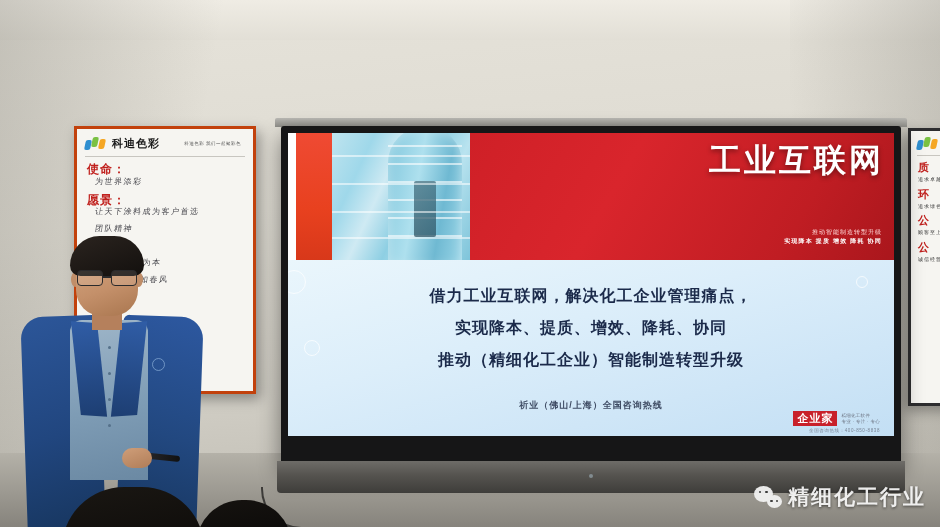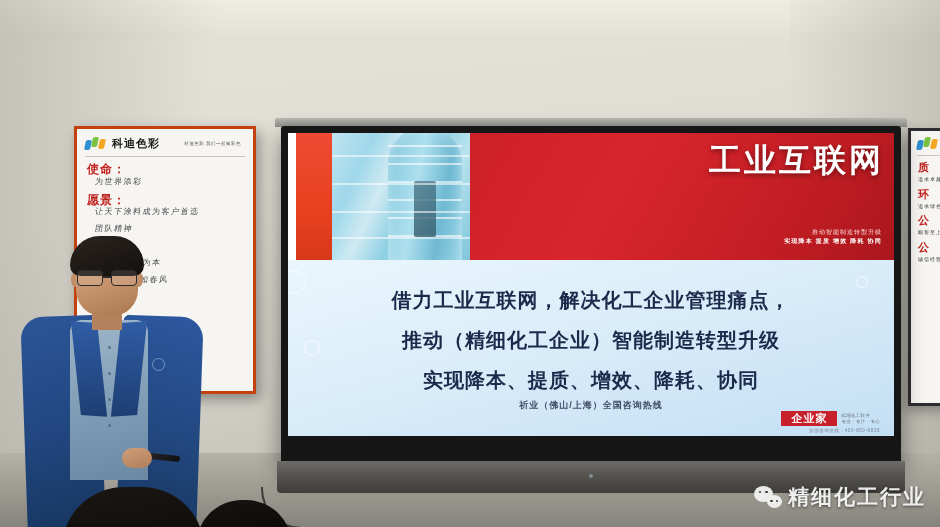--- a/index.html
+++ b/index.html
@@ -160,34 +160,34 @@
     position:absolute;left:0;top:127px;width:100%;height:176px;
     background:linear-gradient(165deg,#eaf6fc 0%,#dceefa 40%,#cfe6f7 72%,#c3dff4 100%);
     overflow:hidden;
   }
   .deco-circle{position:absolute;border:1.5px solid rgba(255,255,255,.7);border-radius:50%;}
   .deco-1{left:16px;top:80px;width:14px;height:14px;}
   .deco-2{left:-6px;top:10px;width:22px;height:22px;}
   .deco-3{right:26px;top:16px;width:10px;height:10px;}
   .body-lines{
     position:absolute;left:0;right:0;top:20px;text-align:center;
-    color:#1b2a4a;font-size:20px;font-weight:bold;line-height:2.0;letter-spacing:1px;
+    color:#1b2a4a;font-size:16px;font-weight:bold;line-height:2.0;letter-spacing:1px;
     font-family:"DejaVu Sans","Liberation Sans",sans-serif;
   }
   .body-lines div{white-space:nowrap;}
   .slide-footer{
     position:absolute;left:0;right:0;bottom:24px;text-align:center;
     font-size:9px;color:#3e4b63;letter-spacing:1px;font-weight:bold;
   }
   .brand-badge{
     position:absolute;right:14px;bottom:10px;display:flex;align-items:center;gap:4px;
   }
   .brand-box{
     background:#c8202a;color:#fff;font-weight:bold;font-size:11px;
-    padding:1px 10px;letter-spacing:1px;line-height:1.15;
+    padding:1px 4px;letter-spacing:1px;line-height:1.15;
   }
   .brand-side{font-size:4.5px;color:#6b7280;line-height:1.35;letter-spacing:.3px;}
   .brand-phone{
     position:absolute;right:14px;bottom:3px;font-size:4.5px;color:#7a8596;letter-spacing:.6px;
   }
 
   
   .person{position:absolute;left:24px;top:236px;width:176px;height:291px;}
   .p-head{
     position:absolute;left:52px;top:6px;width:62px;height:74px;border-radius:30px 30px 26px 26px;
@@ -380,22 +380,22 @@
             </div>
           </div>
 
           <div class="slide-body">
             <span class="deco-circle deco-1"></span>
             <span class="deco-circle deco-2"></span>
             <span class="deco-circle deco-3"></span>
 
             <div class="body-lines">
               <div>借力工业互联网，解决化工企业管理痛点，</div>
+              <div>实现降本、提质、增效、降耗、协同</div>
               <div>推动（精细化工企业）智能制造转型升级</div>
-              <div>实现降本、提质、增效、降耗、协同</div>
             </div>
 
             <div class="slide-footer">祈业（佛山/上海）全国咨询热线</div>
 
             <div class="brand-badge">
               <span class="brand-box">企业家</span>
               <span class="brand-side">
                 <span>精细化工软件</span><br>
                 <span>专业 · 专注 · 专心</span>
               </span>

